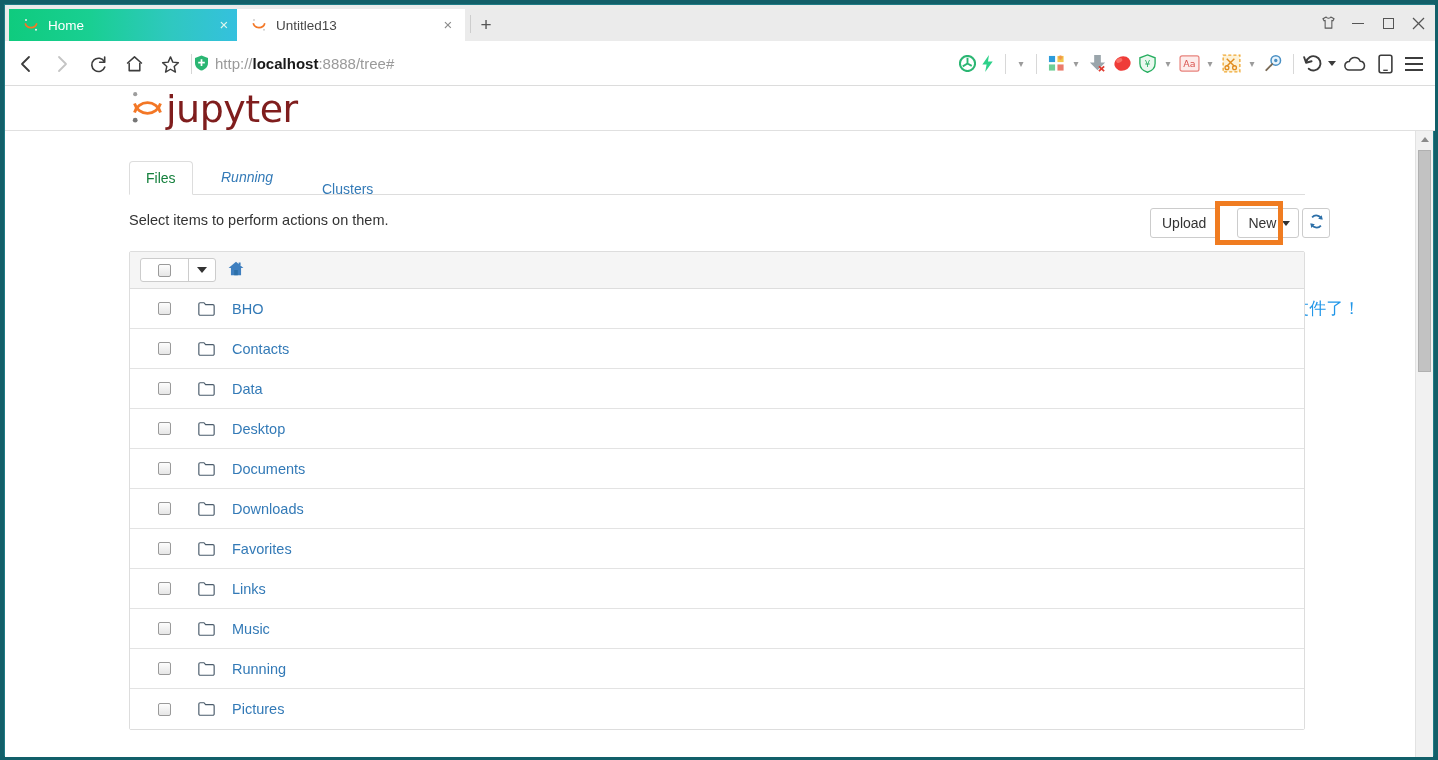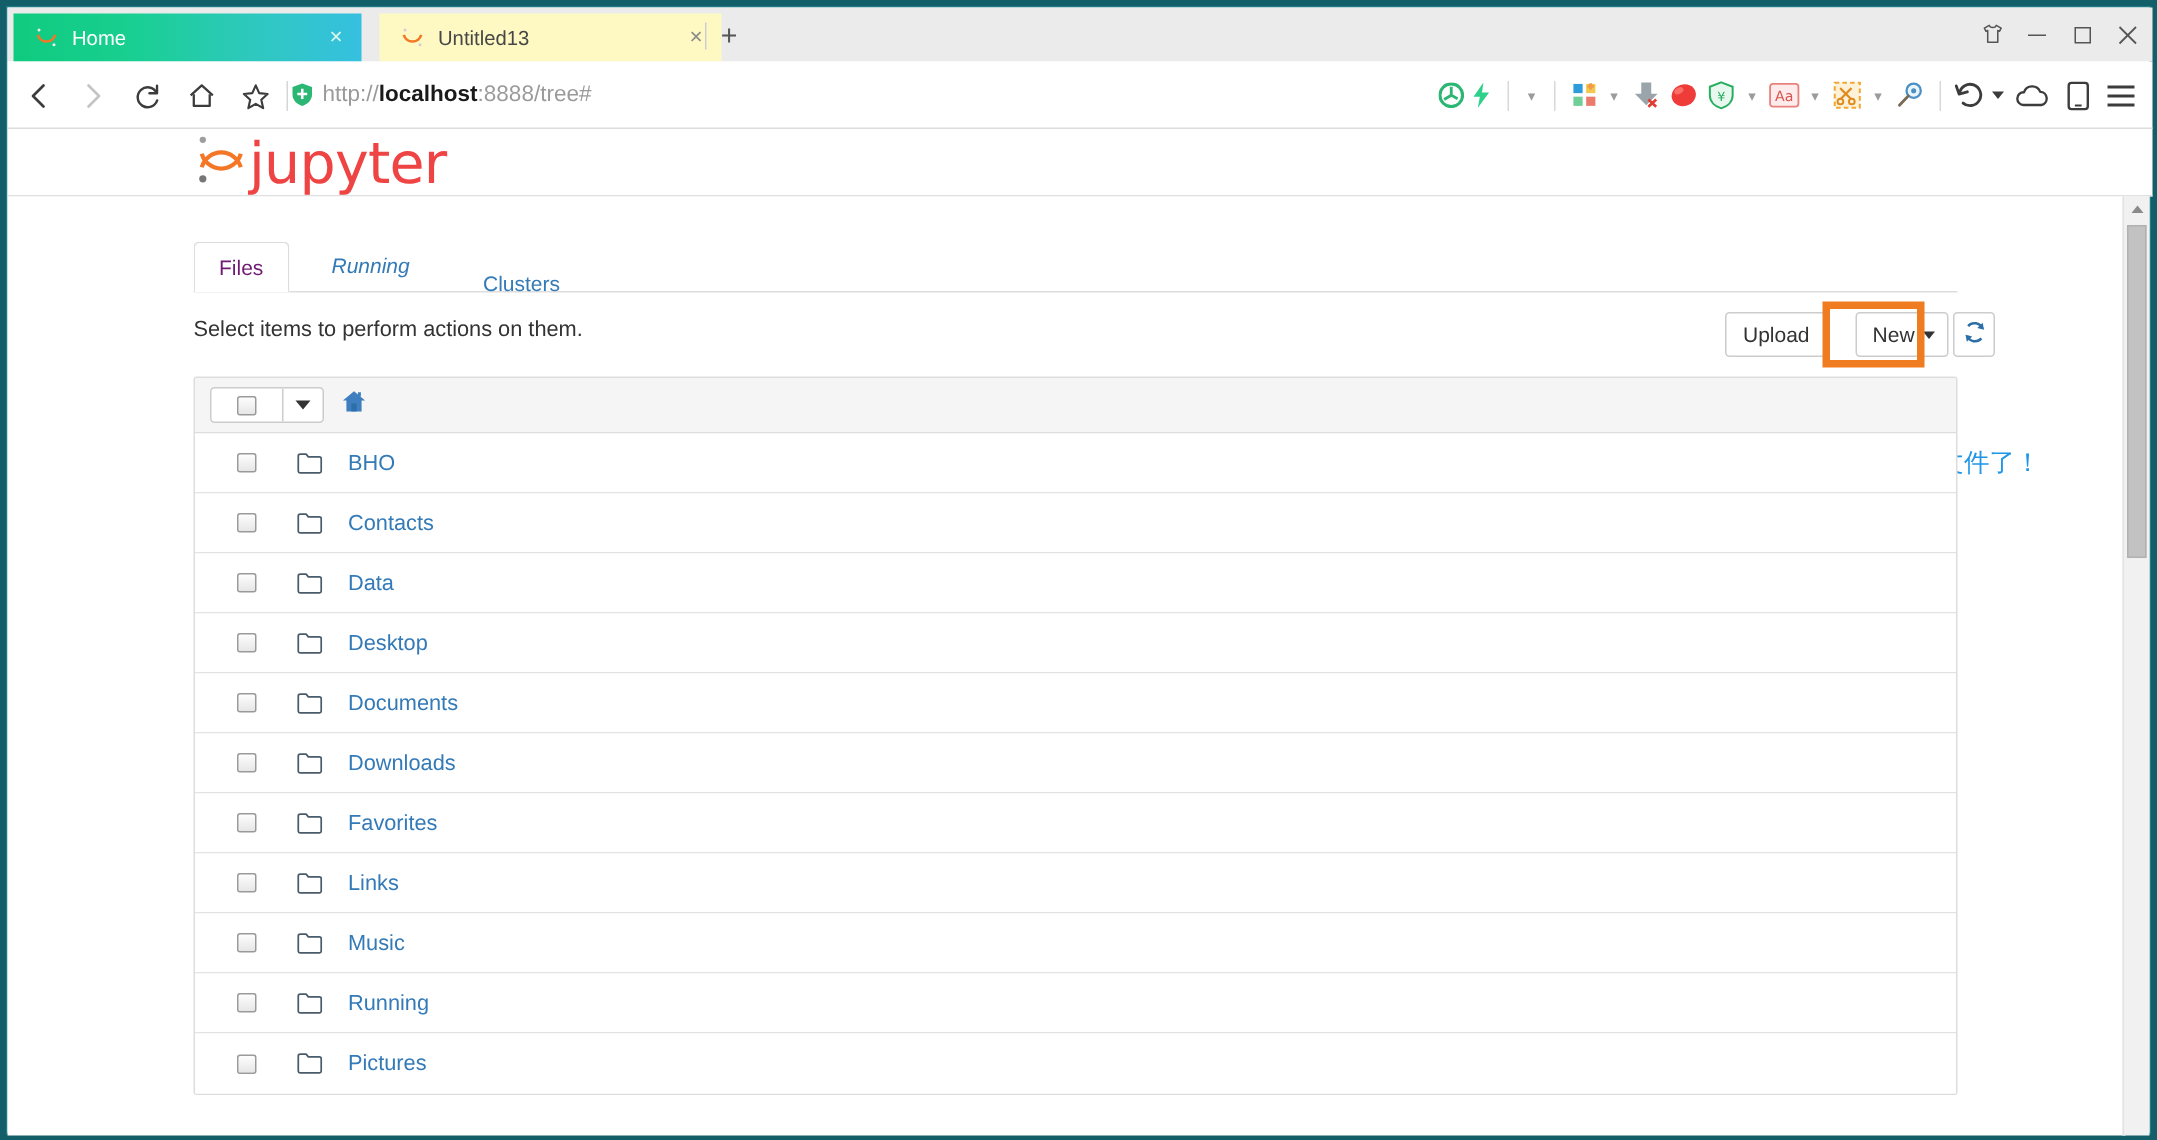--- a/index.html
+++ b/index.html
@@ -38,22 +38,22 @@
     top: 4px; height: 32px;
     display: flex; align-items: center;
     padding: 0 8px 0 14px;
   }
   #tab-active {
     left: 4px; width: 232px;
     background: linear-gradient(90deg, #0fcb7e 0%, #19cf92 35%, #2fc8c0 70%, #35c0e0 100%);
     color: #ffffff;
   }
   #tab-inactive {
-    left: 248px; width: 228px;
-    background: #fef9c3;
+    left: 232px; width: 228px;
+    background: #ffffff;
     color: #4a4a4a;
   }
   .tab-favicon {
     width: 16px; height: 16px;
     flex: 0 0 16px;
     margin-right: 9px;
     position: relative;
   }
   .tab-label {
     font-size: 13.5px;
@@ -176,21 +176,21 @@
   }
   #jup-logo {
     position: absolute;
     left: 126px; top: 0px;
     display: flex; align-items: center;
     height: 45px;
   }
   #jup-wordmark {
     font-family: "DejaVu Sans", sans-serif;
     font-size: 38px;
-    color: #ef4444;
+    color: #7f1d1d;
     letter-spacing: -0.5px;
     line-height: 38px;
     margin-left: 2px;
     font-weight: 400;
   }
 
   
   #page-body {
     position: absolute;
     left: 0; top: 126px;
@@ -213,21 +213,21 @@
     line-height: 32px;
     padding: 0 16px;
     font-size: 14px;
     color: #337ab7;
   }
   .jtab.active {
     background: #ffffff;
     border: 1px solid #dddddd;
     border-bottom: 1px solid #ffffff;
     border-radius: 4px 4px 0 0;
-    color: #701a75;
+    color: #15803d;
   }
   #jtab-files { left: 0px; }
   #jtab-running { left: 76px; font-style: italic; }
   #jtab-clusters { left: 177px; margin-top: 12px; }
 
   #annotation {
     position: absolute;
     left: 1030px; top: 166px;
     font-size: 17px;
     color: #2196e8;

